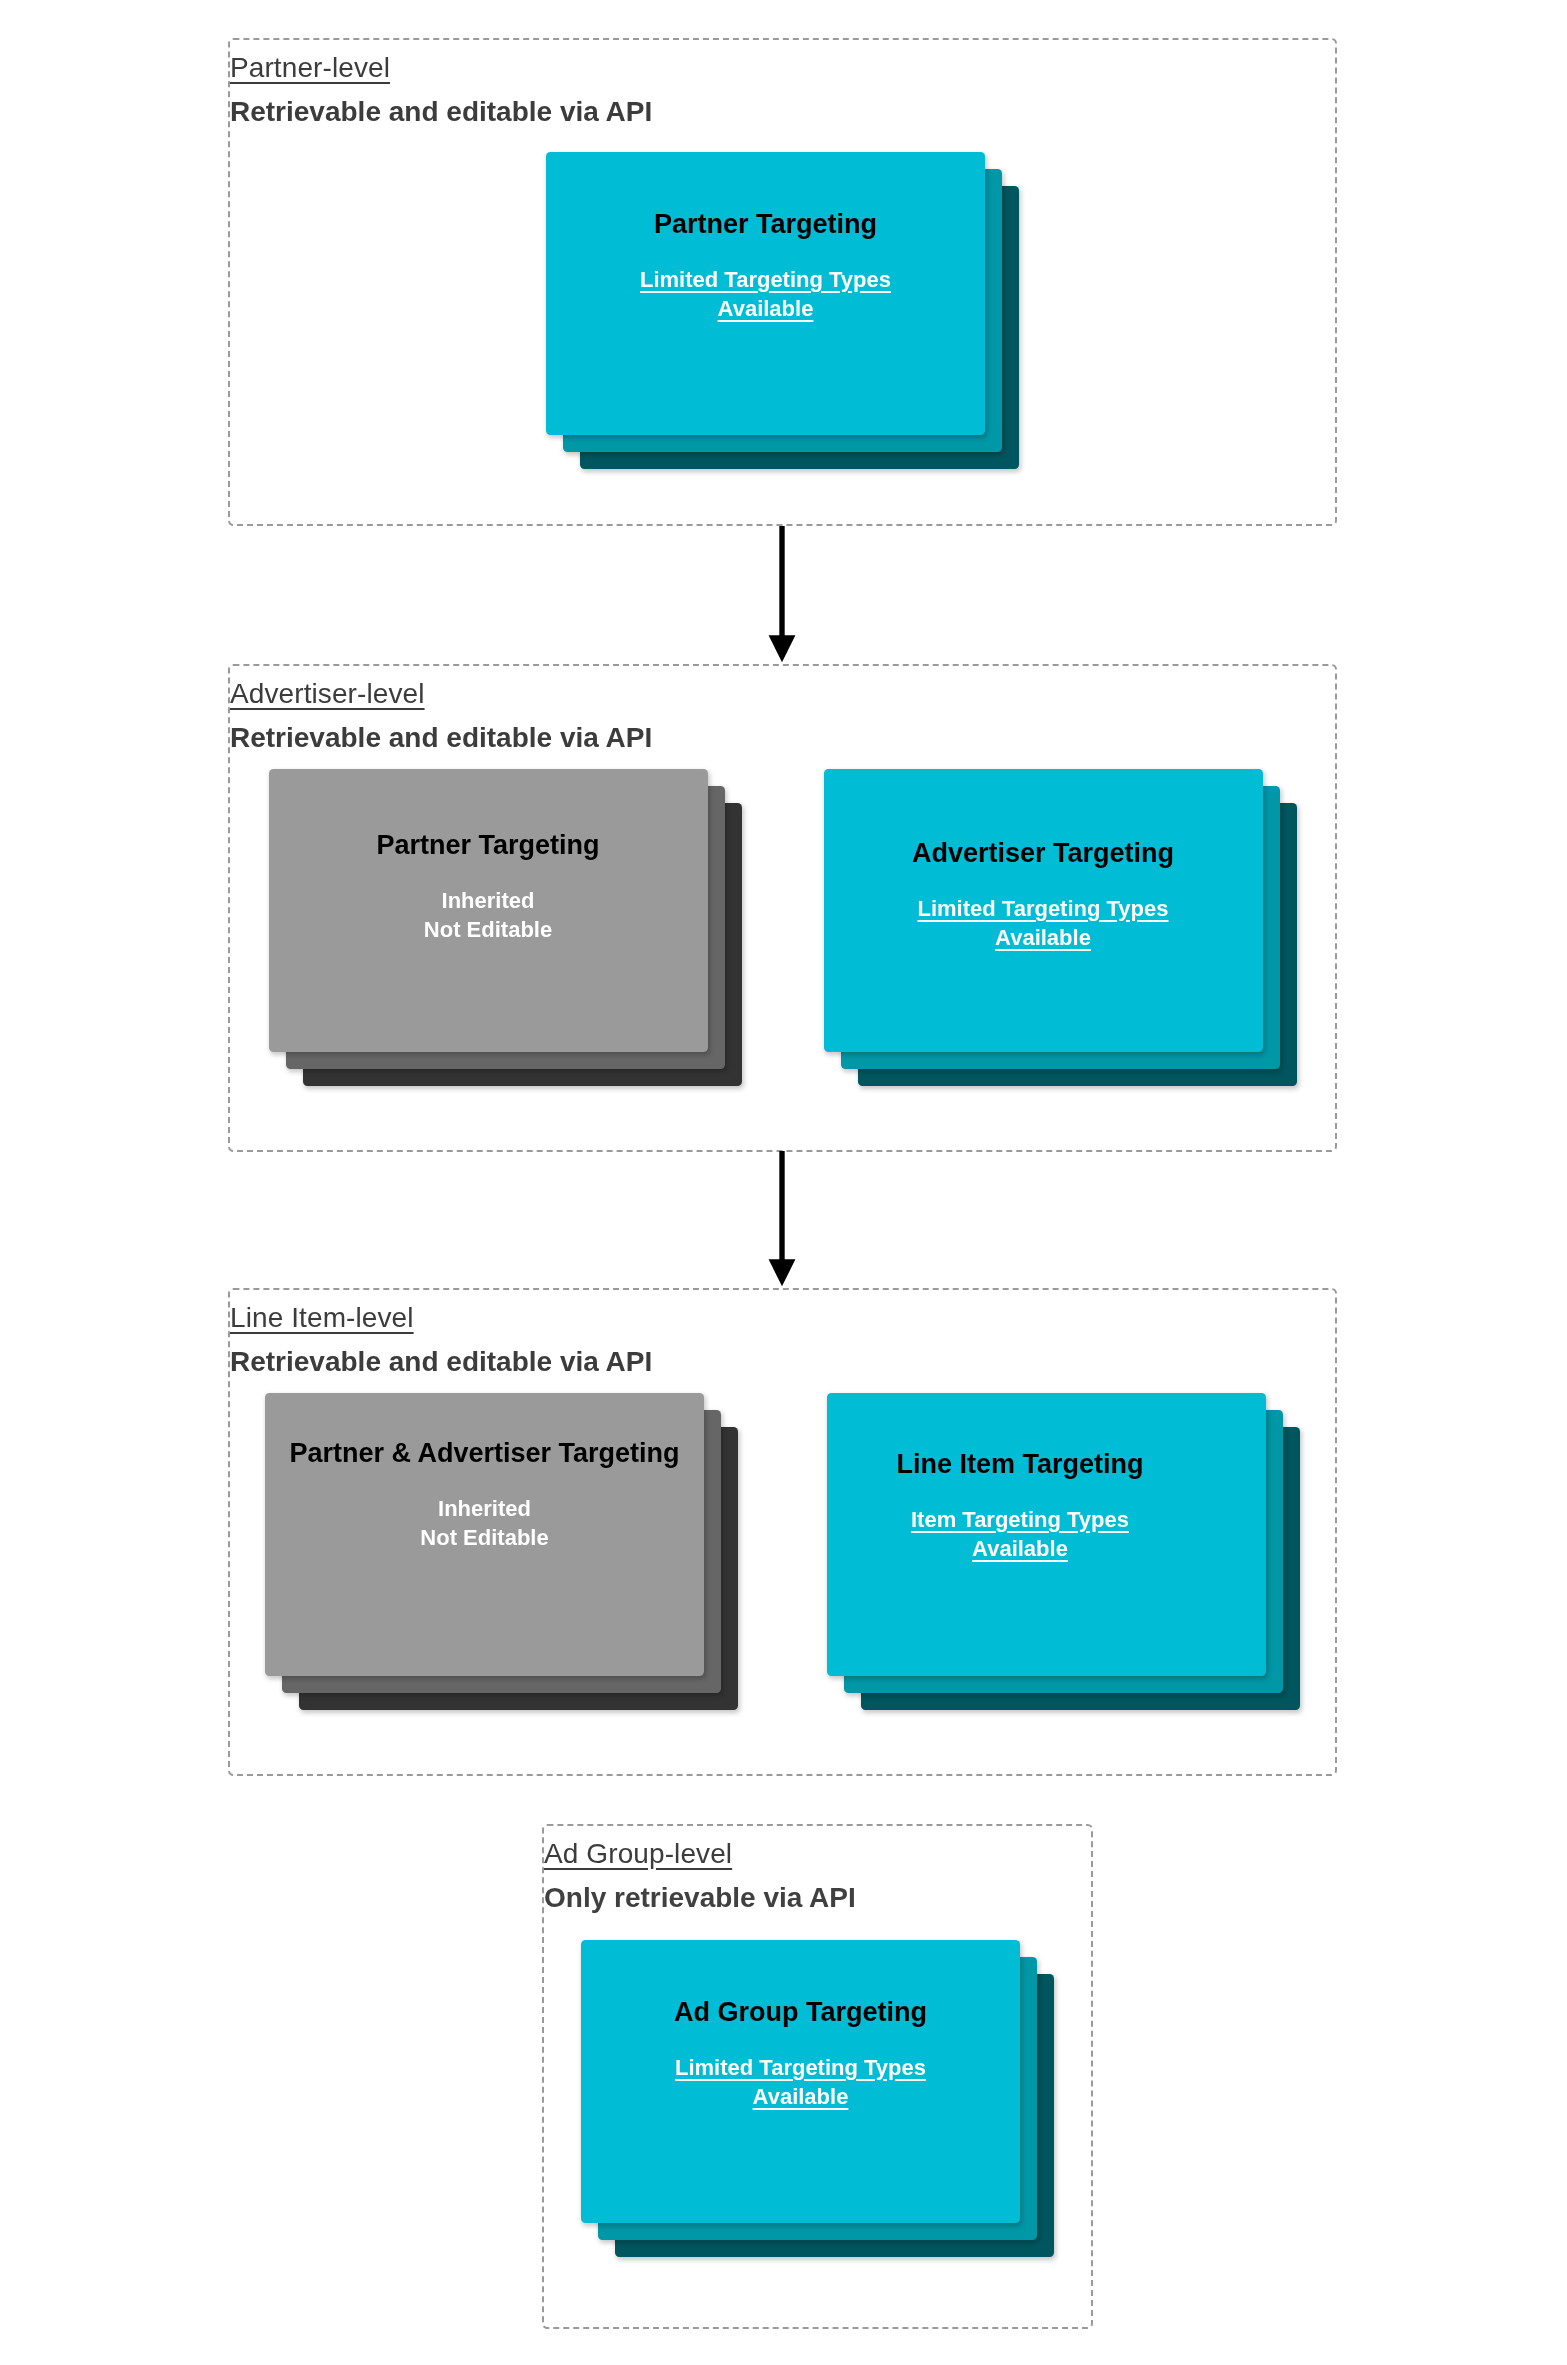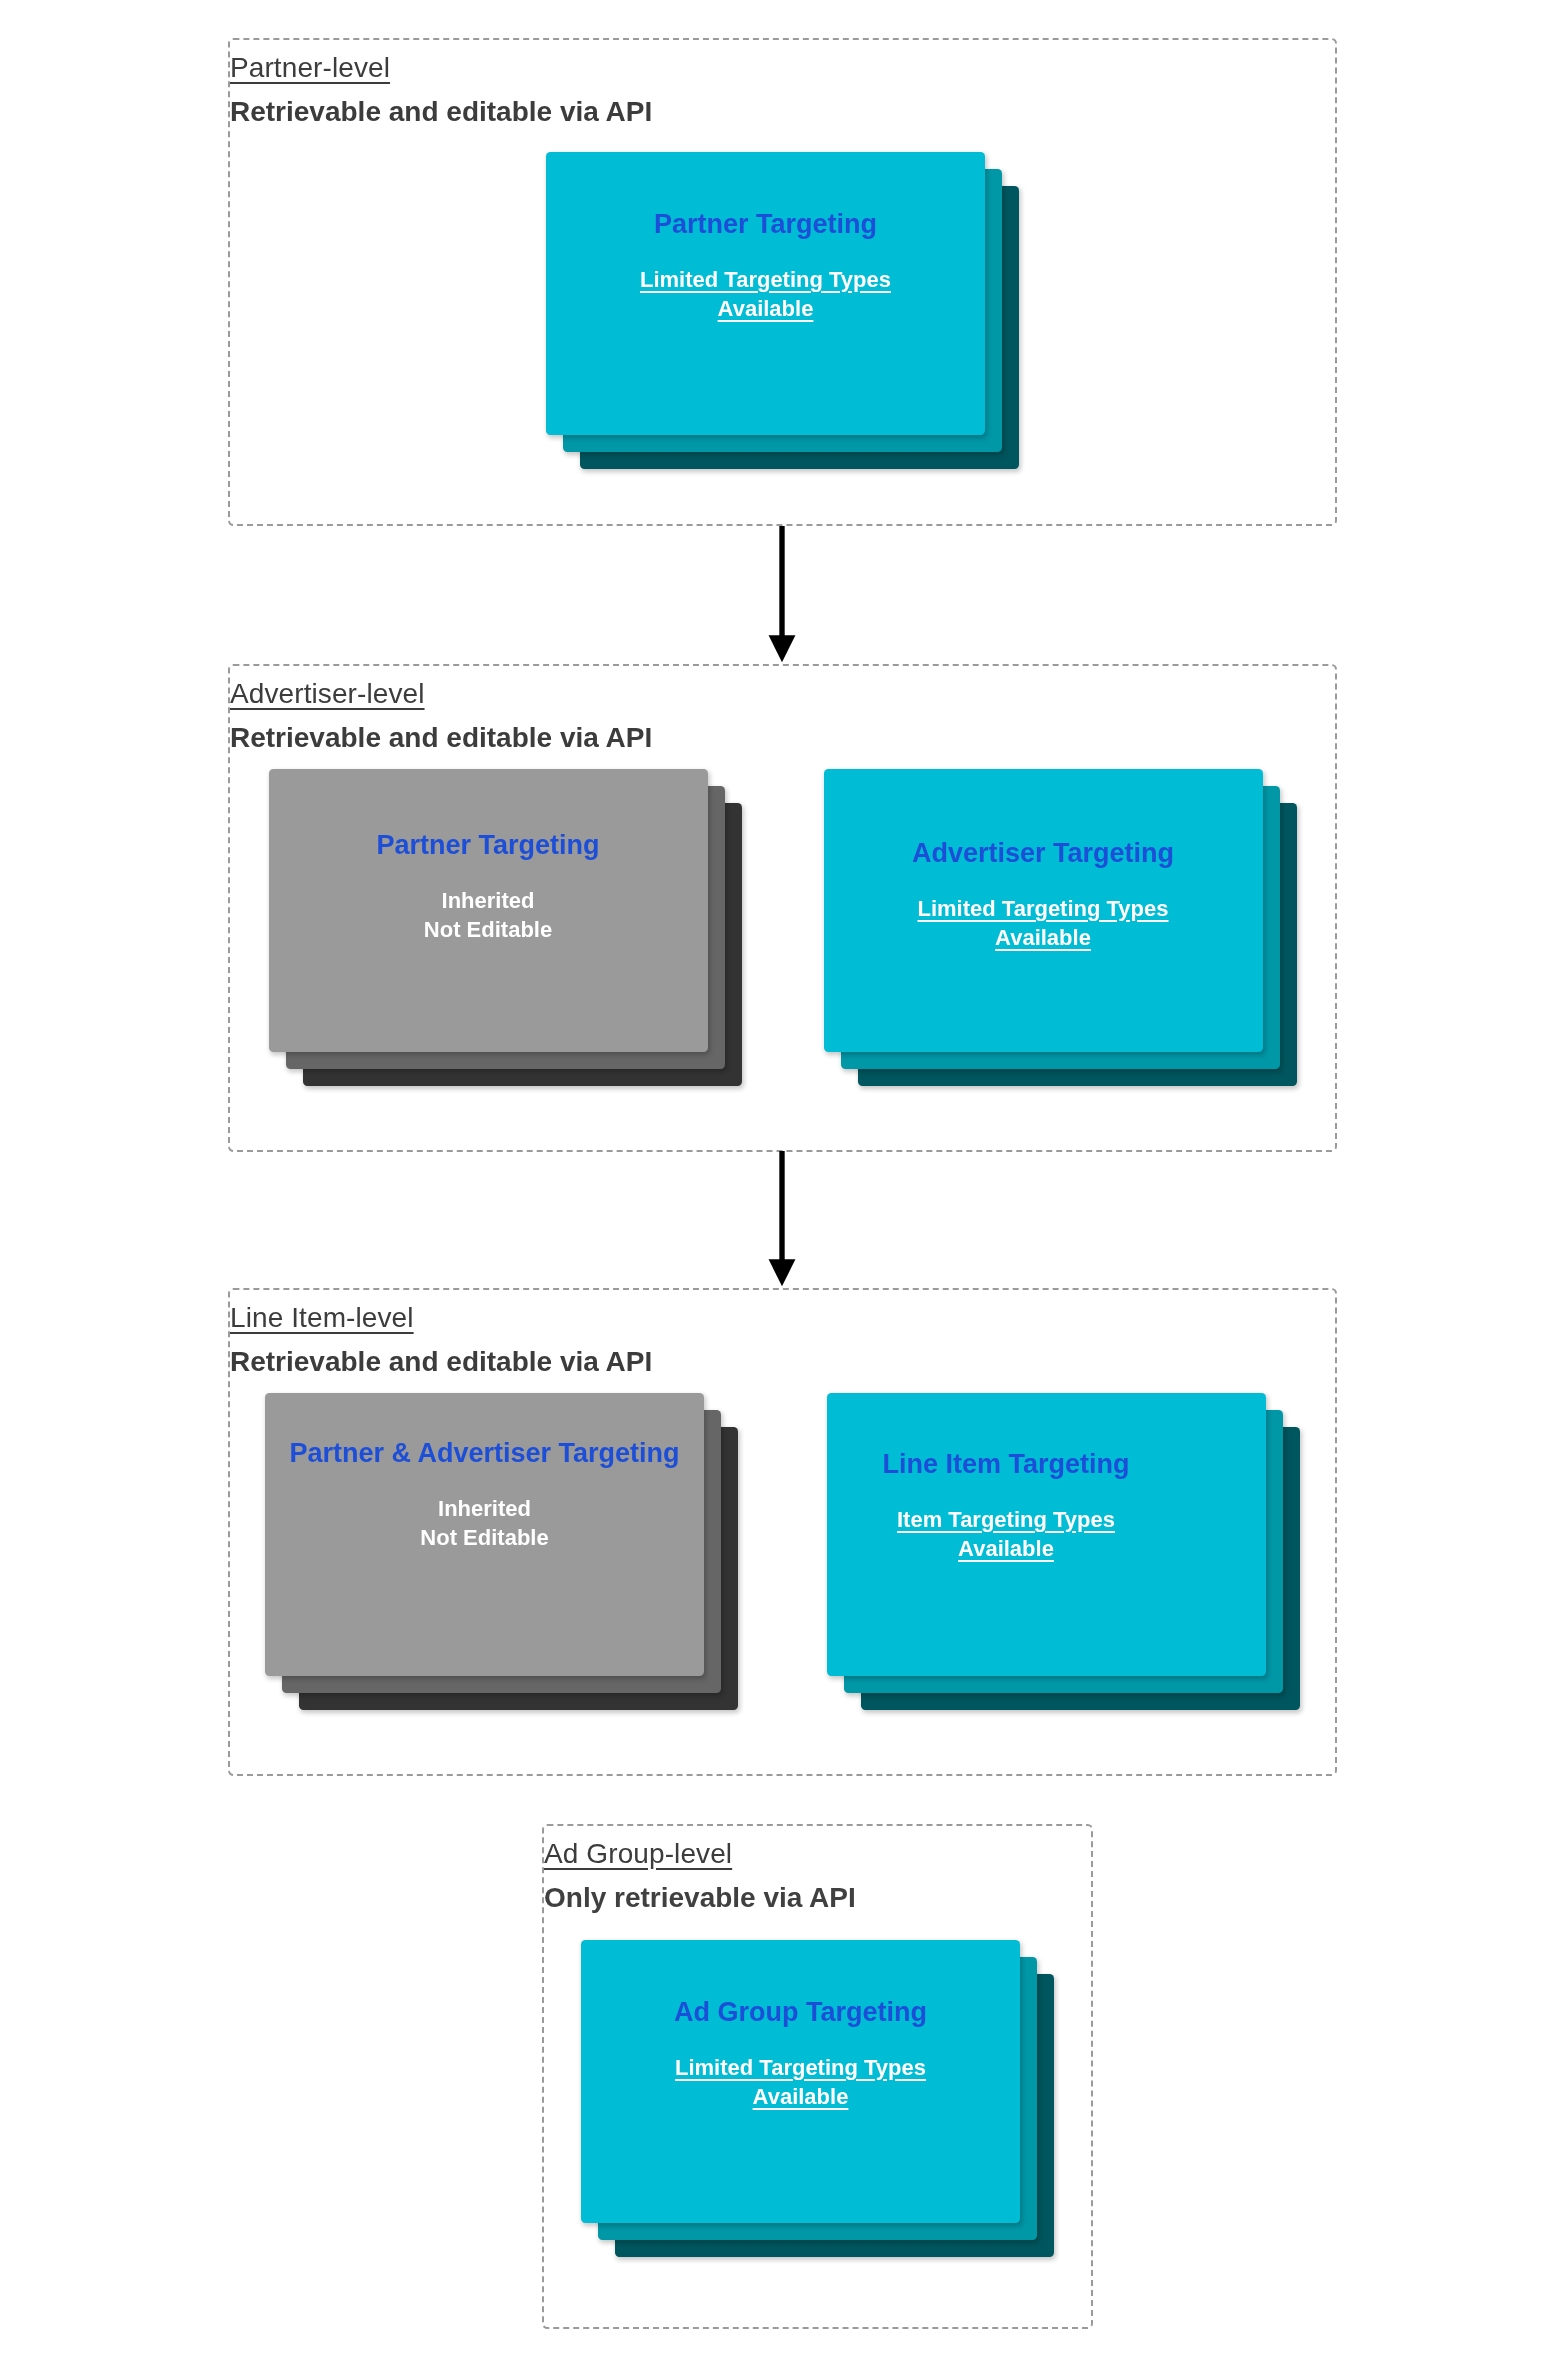--- a/index.html
+++ b/index.html
@@ -92,21 +92,21 @@
     align-items: center;
     justify-content: flex-start;
     text-align: center;
     color: #ffffff;
   }
 
   .card-title {
     font-size: 27px;
     font-weight: 700;
     line-height: 1.28;
-    color: #1d4ed8;
+    color: #000000;
     padding: 0 23px;
   }
 
   .card-sub {
     font-size: 22px;
     font-weight: 700;
     line-height: 1.32;
     color: #ffffff;
     padding: 0 18px;
   }
@@ -212,21 +212,21 @@
           <div style="height:23px"></div>
           <div class="card-sub">Inherited</div>
           <div class="card-sub">Not Editable</div>
         </div>
       </div>
 
       <div class="stack teal" style="width:473px; height:317px;">
         <div class="layer back" style="width:439px; height:283px;"></div>
         <div class="layer mid" style="width:439px; height:283px;"></div>
         <div class="layer front" style="width:439px; height:283px;"></div>
-        <div class="card-body" style="width:358px; padding-top:54px;">
+        <div class="card-body" style="width:358px; padding-top:54px;margin-left:14px;">
           <div class="card-title">Line Item Targeting</div>
           <div style="height:23px"></div>
           <div class="card-sub u">Item Targeting Types</div>
           <div class="card-sub u">Available</div>
         </div>
       </div>
 
     </div>
   </div>
 

